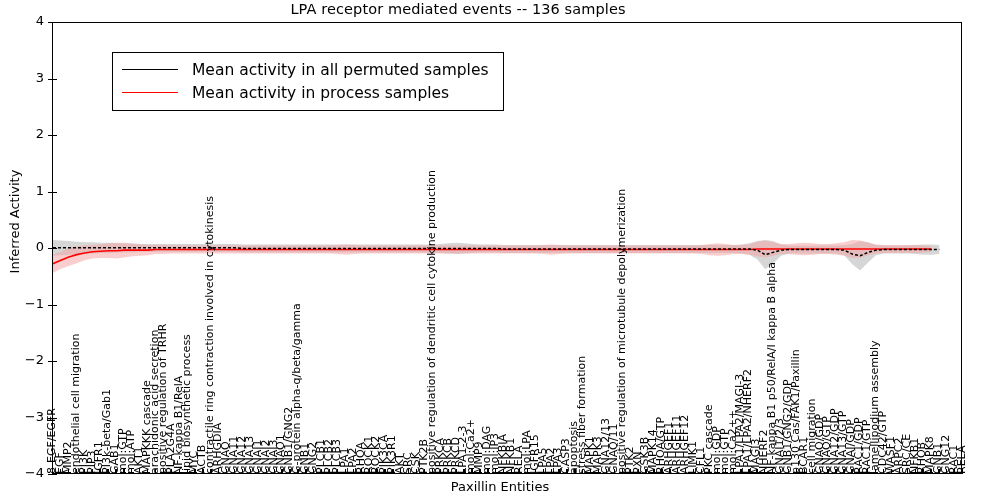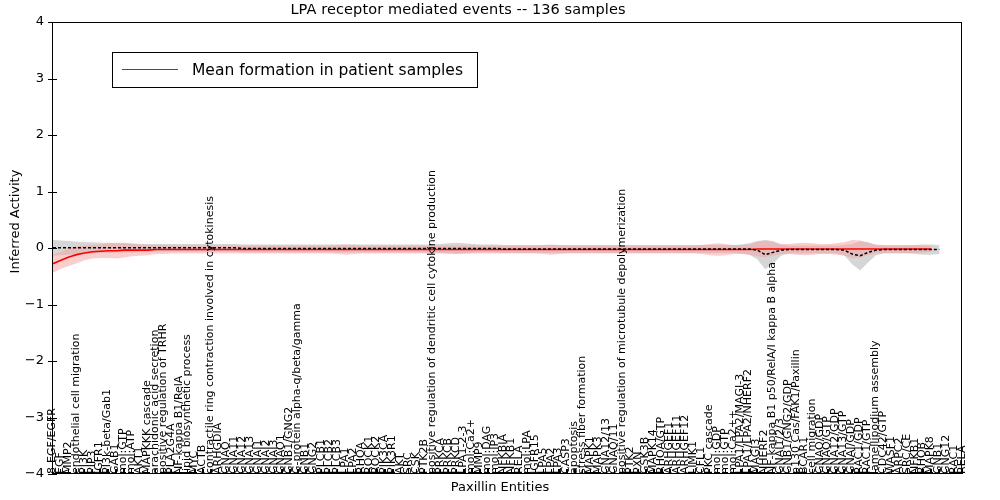--- a/index.html
+++ b/index.html
@@ -59,22 +59,26 @@
       <g>
           <path id="linePat" fill="none" stroke="#ff0000" stroke-width="1.6" d="M0.00,240.69L7.91,237.30L15.83,233.91L23.74,231.65L31.65,229.95L39.57,228.82L47.48,228.26L55.39,227.69L63.30,227.69L71.22,227.13L79.13,227.13L87.04,227.13L94.96,227.13L102.87,226.56L110.78,226.56L118.70,226.56L126.61,226.56L134.52,226.56L142.43,226.56L150.35,226.56L158.26,226.56L166.17,226.56L174.09,226.56L182.00,226.56L189.91,226.56L197.83,226.56L205.74,226.56L213.65,226.56L221.57,226.56L229.48,226.56L237.39,226.56L245.30,226.56L253.22,226.56L261.13,226.56L269.04,226.56L276.96,226.56L284.87,226.56L292.78,226.56L300.70,226.56L308.61,226.56L316.52,226.56L324.43,226.56L332.35,226.56L340.26,226.56L348.17,226.56L356.09,226.56L364.00,226.56L371.91,226.56L379.83,226.56L387.74,226.56L395.65,226.56L403.57,226.56L411.48,226.56L419.39,226.56L427.30,226.56L435.22,226.56L443.13,226.56L451.04,226.56L458.96,226.56L466.87,226.56L474.78,226.56L482.70,226.56L490.61,226.56L498.52,226.56L506.43,226.56L514.35,226.56L522.26,226.56L530.17,226.56L538.09,226.56L546.00,226.56L553.91,226.56L561.83,226.56L569.74,226.56L577.65,226.56L585.57,226.56L593.48,226.56L601.39,226.56L609.30,226.56L617.22,226.56L625.13,226.56L633.04,226.56L640.96,226.56L648.87,226.56L656.78,226.56L664.70,226.56L672.61,226.56L680.52,226.56L688.43,226.56L696.35,226.56L704.26,226.00L712.17,226.00L720.09,226.00L728.00,226.00L735.91,226.00L743.83,226.00L751.74,226.00L759.65,226.00L767.57,226.00L775.48,226.00L783.39,226.00L791.30,226.00L799.22,226.00L807.13,226.00L815.04,226.00L822.96,226.00L830.87,226.00L838.78,226.00L846.70,226.00L854.61,226.00L862.52,226.00L870.43,226.00L878.35,226.00"></path>
         </g>
       <g>
           <path id="linePerm" fill="none" stroke="#000000" stroke-width="1.5" stroke-dasharray="3,2" d="M0.00,224.87L7.91,224.87L15.83,224.87L23.74,224.87L31.65,224.87L39.57,224.87L47.48,224.87L55.39,224.87L63.30,224.87L71.22,224.87L79.13,224.87L87.04,224.87L94.96,224.87L102.87,224.87L110.78,224.87L118.70,224.87L126.61,224.87L134.52,224.87L142.43,224.87L150.35,224.87L158.26,224.87L166.17,224.87L174.09,224.87L182.00,224.87L189.91,225.44L197.83,225.44L205.74,225.44L213.65,225.44L221.57,225.44L229.48,225.44L237.39,225.44L245.30,225.44L253.22,225.44L261.13,225.44L269.04,225.44L276.96,225.44L284.87,225.44L292.78,225.44L300.70,225.44L308.61,225.44L316.52,225.44L324.43,225.44L332.35,225.44L340.26,225.44L348.17,225.44L356.09,225.44L364.00,225.44L371.91,225.44L379.83,225.44L387.74,225.44L395.65,225.44L403.57,225.44L411.48,225.44L419.39,225.44L427.30,225.44L435.22,225.44L443.13,225.44L451.04,226.00L458.96,226.00L466.87,226.00L474.78,226.00L482.70,226.00L490.61,226.00L498.52,226.00L506.43,226.00L514.35,226.00L522.26,226.00L530.17,226.00L538.09,226.00L546.00,226.00L553.91,226.00L561.83,226.00L569.74,226.00L577.65,226.00L585.57,226.00L593.48,226.00L601.39,226.00L609.30,226.00L617.22,226.00L625.13,226.00L633.04,226.00L640.96,226.00L648.87,226.00L656.78,226.00L664.70,226.00L672.61,226.00L680.52,226.00L688.43,226.00L696.35,226.00L704.26,227.13L712.17,231.65L720.09,229.39L728.00,227.13L735.91,226.56L743.83,226.56L751.74,226.56L759.65,226.56L767.57,226.56L775.48,226.56L783.39,226.56L791.30,227.13L799.22,231.08L807.13,232.78L815.04,229.39L822.96,227.13L830.87,226.56L838.78,226.56L846.70,226.56L854.61,226.56L862.52,226.56L870.43,226.56L878.35,226.56L886.26,226.56"></path>
         </g>
     </svg>
 
     <div id="legend">
       <div class="lgrow">
+        <span class="lgline"></span>
+        <span class="lgtext">Mean activity in all permuted samples</span>
+      </div>
+      <div class="lgrow">
         <span class="lgline red"></span>
-        <span class="lgtext">Mean formation in patient samples</span>
+        <span class="lgtext">Mean activity in process samples</span>
       </div>
     </div>
   </div>
 
   <div id="yticklayer"></div>
   <div id="ylabel">Inferred Activity</div>
 
   <div id="xticks">
       <div class="xtick" style="left: 0px;">8-EGF/EGFR</div>
       <div class="xtickmark" style="left: 0px;"></div>

